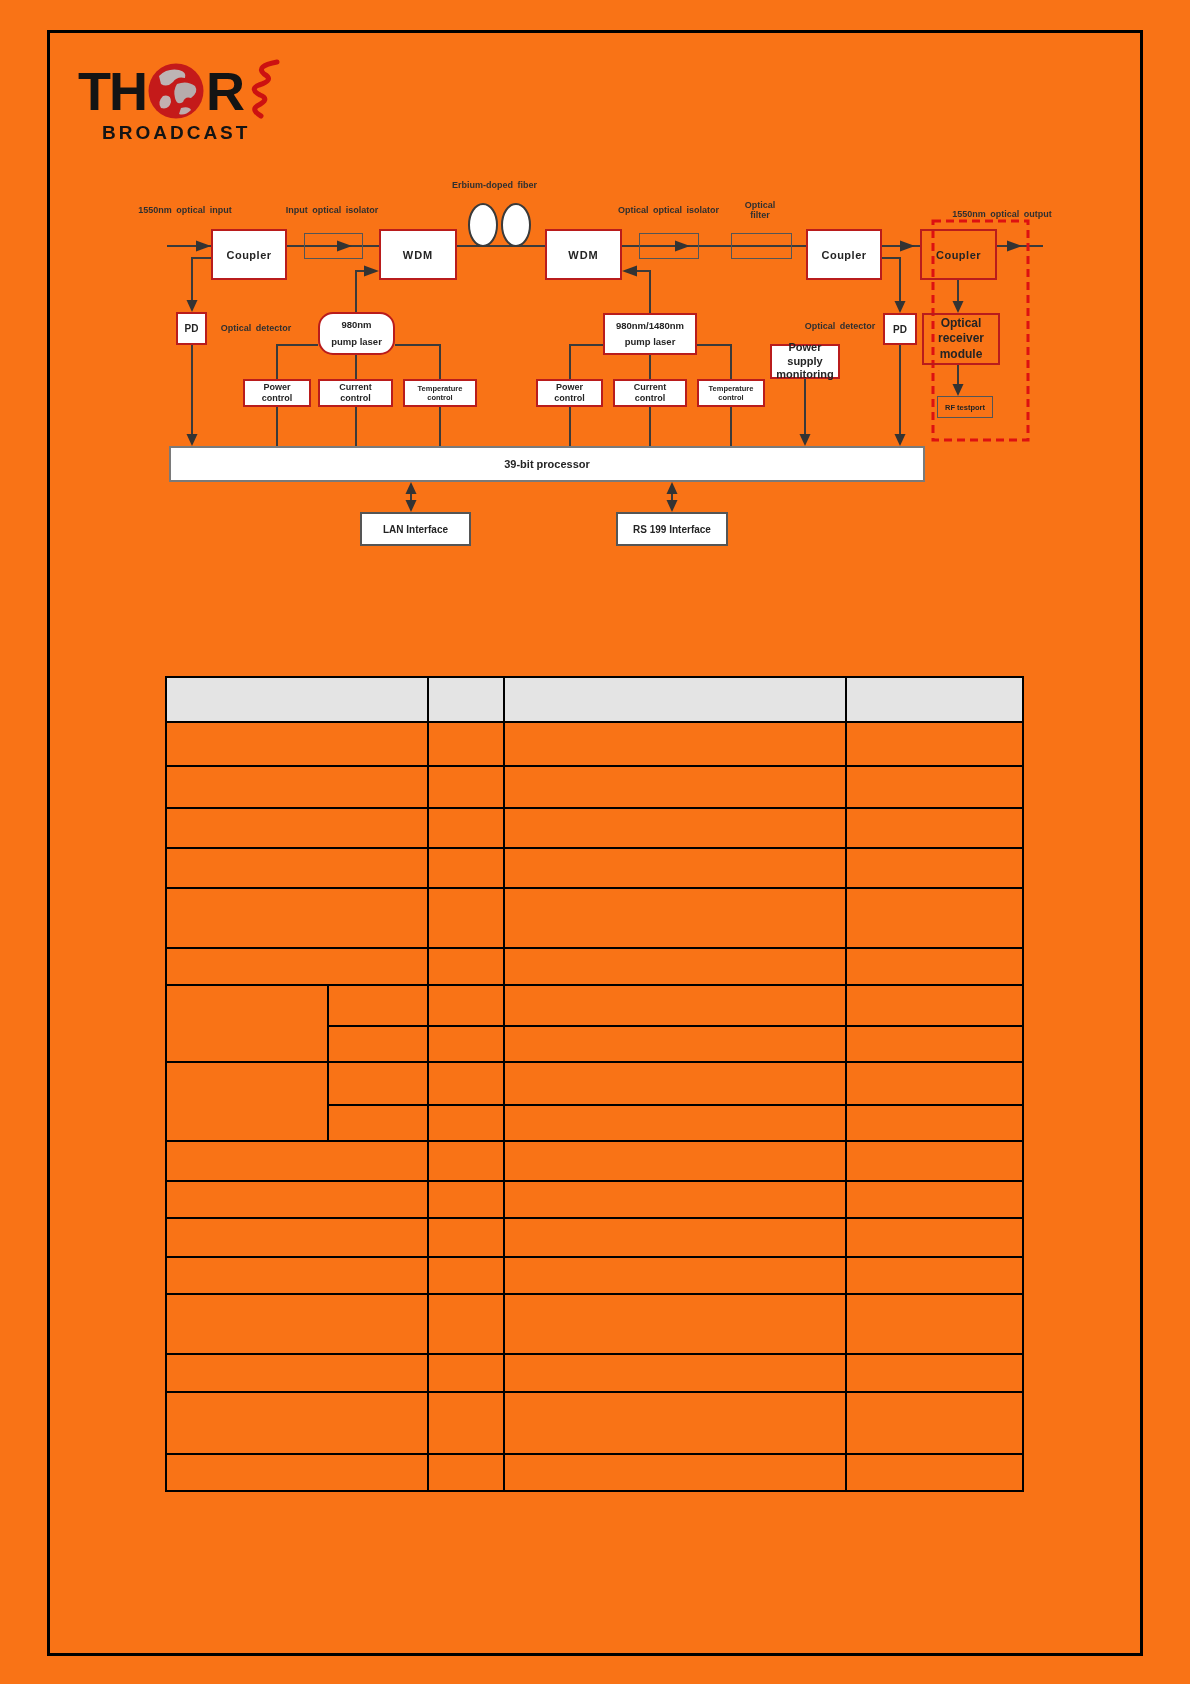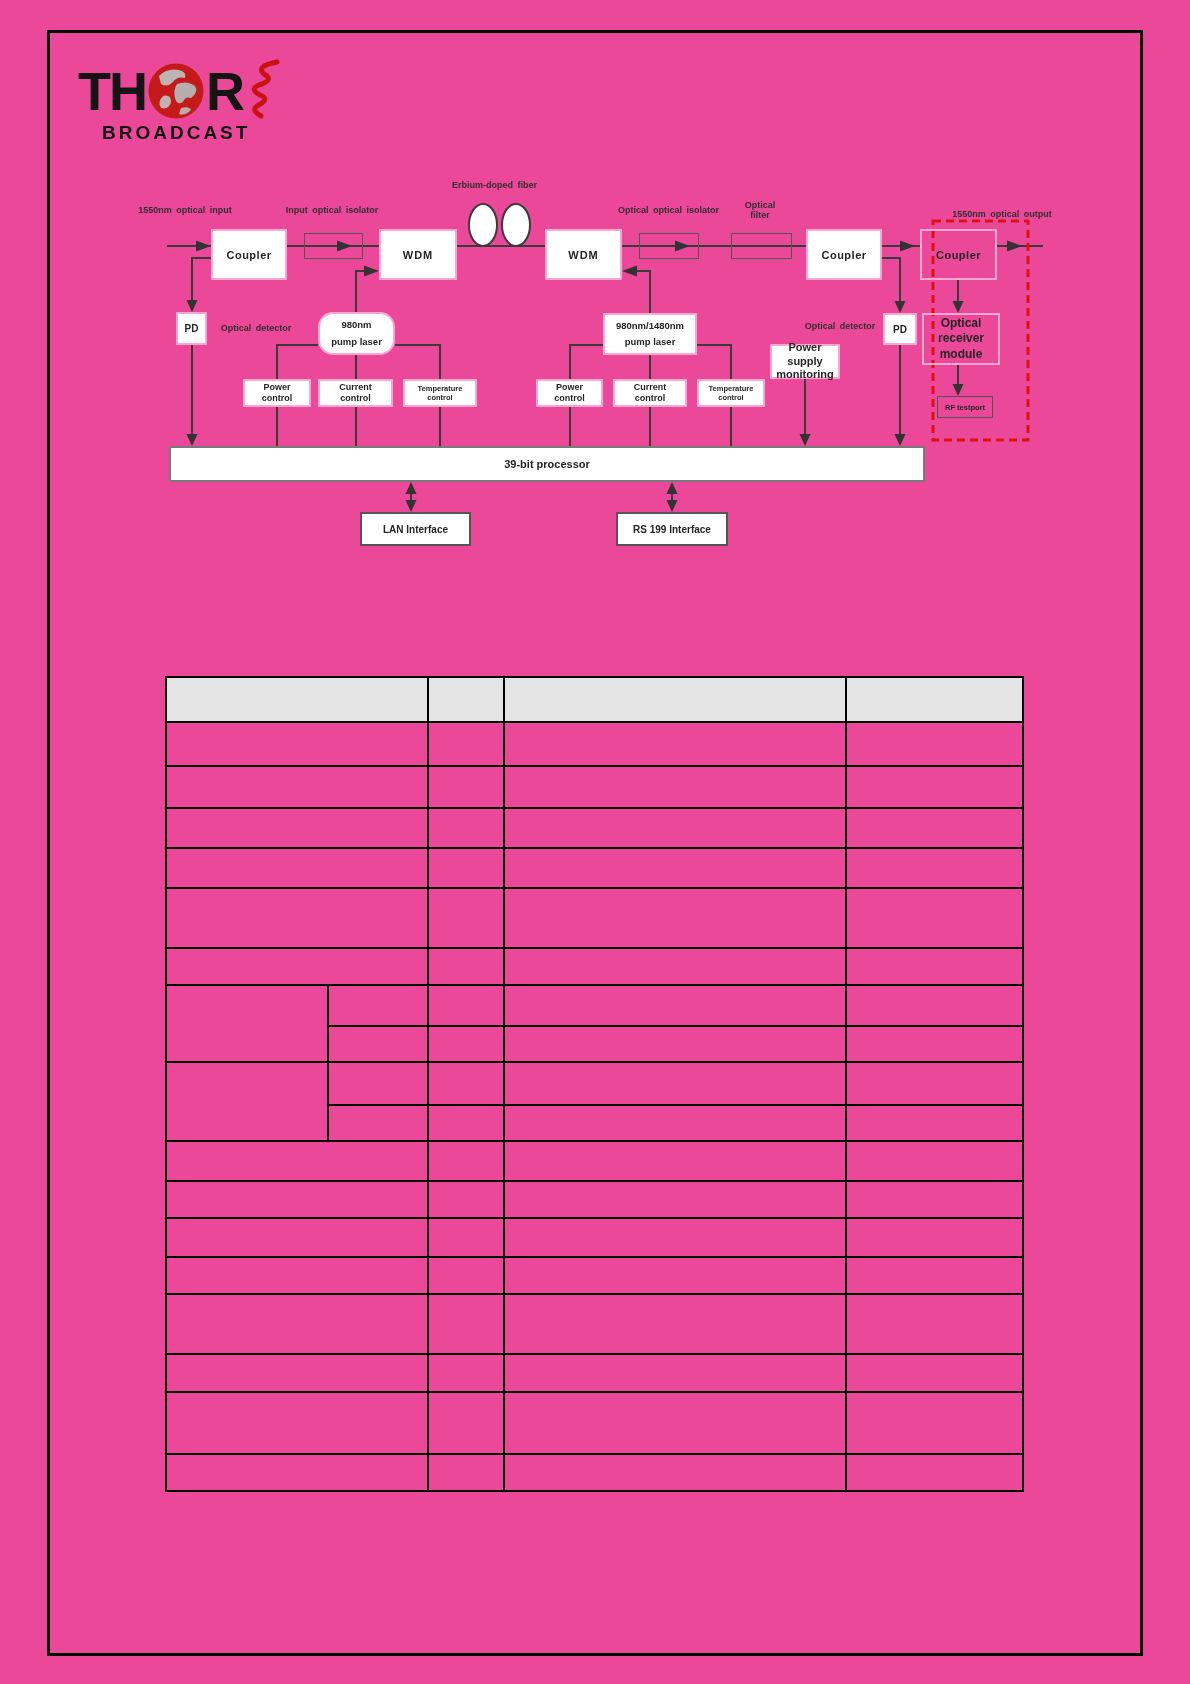--- a/index.html
+++ b/index.html
@@ -1,31 +1,31 @@
 <!DOCTYPE html>
 <html><head>
 <meta charset="utf-8">
 <style>
   html,body{margin:0;padding:0;background:#fff;}
   body{width:1190px;height:1684px;position:relative;font-family:"Liberation Sans",sans-serif;
        -webkit-font-smoothing:antialiased;}
-  .page{position:absolute;left:0;top:0;width:1190px;height:1684px;background:#ec4899;overflow:hidden;}
+  .page{position:absolute;left:0;top:0;width:1190px;height:1684px;background:#f97316;overflow:hidden;}
   .frame{position:absolute;left:47px;top:30px;width:1090px;height:1620px;border:3px solid #000;}
 
   
   .logo{position:absolute;left:78px;top:58px;}
   .logo-row{display:flex;align-items:center;}
   .logo-word{font-weight:900;font-size:54px;color:#141414;letter-spacing:-2px;line-height:1;
              font-family:"Liberation Sans",sans-serif;}
   .logo-globe{display:inline-block;margin:0 1px;position:relative;top:2px;}
   .logo-broadcast{font-weight:900;font-size:19px;color:#141414;letter-spacing:3px;margin:-2px 0 0 24px;}
 
   
   .diagram-svg{position:absolute;left:0;top:0;width:1190px;height:600px;}
-  .box{position:absolute;border:2px solid #f9a8d4;background:#fff;display:flex;align-items:center;
+  .box{position:absolute;border:2px solid #b91c1c;background:#fff;display:flex;align-items:center;
        justify-content:center;text-align:center;font-weight:bold;color:#242424;box-sizing:border-box;
        white-space:pre-line;}
   .box.small{border:1px solid #555;background:transparent;}
   .dlabel{position:absolute;font-weight:bold;color:#303030;font-size:9px;text-align:center;
           white-space:pre-line;line-height:1.15;word-spacing:2px;}
 
   
   .spec-table{position:absolute;left:165px;top:676px;border-collapse:collapse;table-layout:fixed;}
   .spec-table td,.spec-table th{border:2px solid #000;padding:0;}
   .spec-table th{background:#e4e4e4;}

